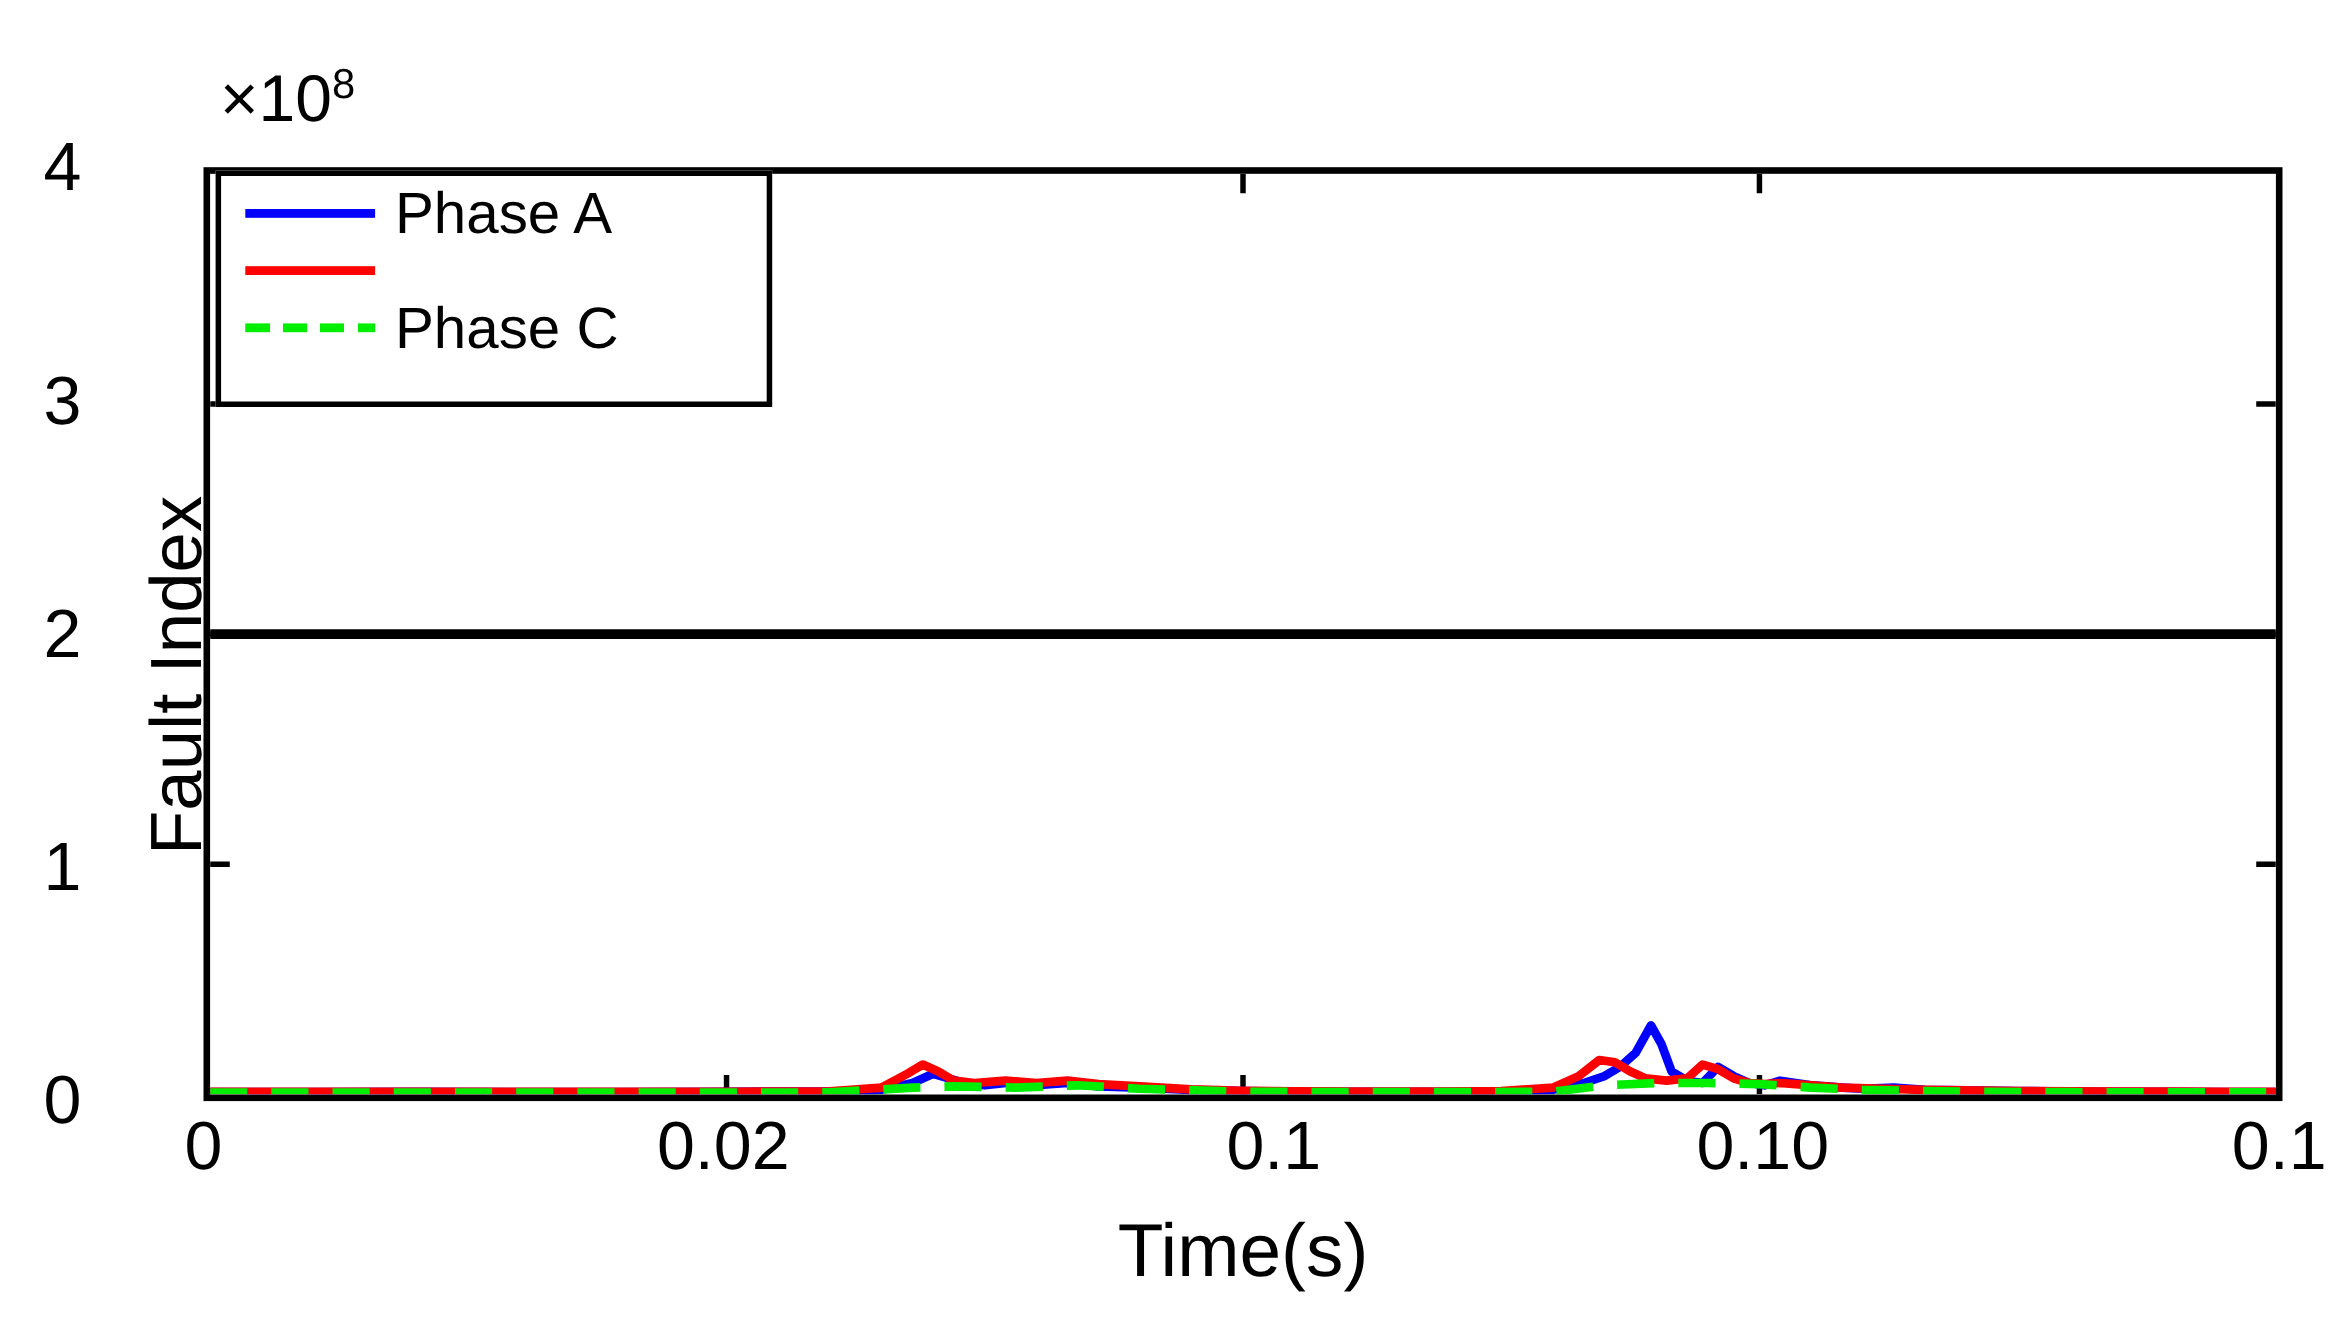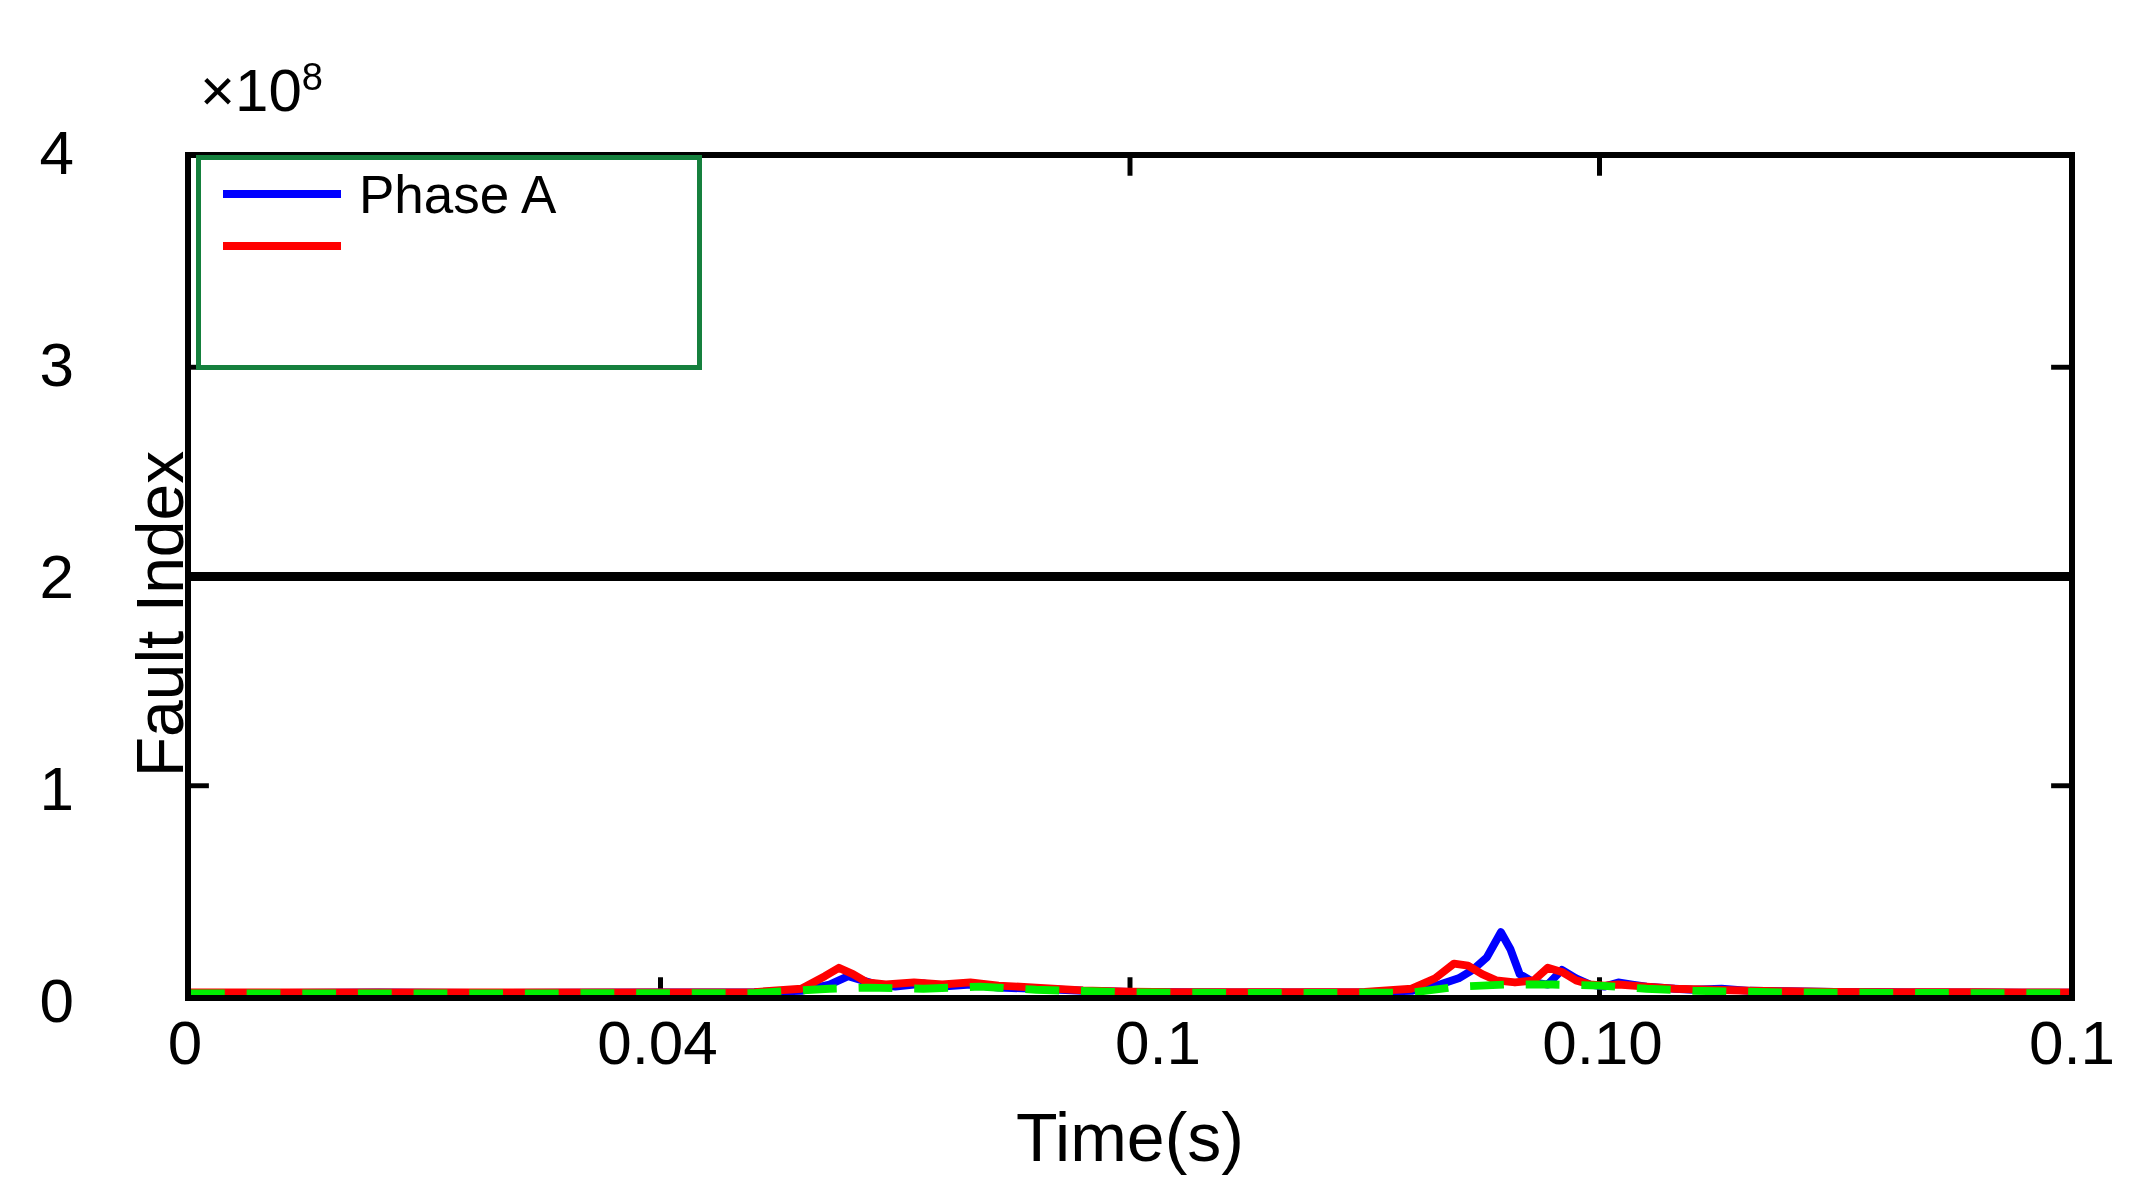--- a/index.html
+++ b/index.html
@@ -71,21 +71,21 @@
     font-size:68px;
     white-space:nowrap;
   }
 
   
   #legend{
     position:absolute;
     left:196px; top:155px;
     width:506px; height:215px;
     background:#fff;
-    border:5px solid #15803d;
+    border:5px solid #000000;
     box-sizing:border-box;
     padding:0;
   }
   .legend-row{
     position:absolute;
     left:0; right:0;
     height:52px;
     display:flex;
     align-items:center;
   }
@@ -153,30 +153,34 @@
       <g id="series-layer">
           <polyline points="0.00,846.88 94.50,846.88 189.00,846.45 283.50,846.88 378.00,846.67 472.50,846.45 567.00,846.24 614.25,844.75 642.60,838.39 661.50,829.90 675.67,834.14 689.85,838.39 708.75,840.51 737.10,837.33 756.00,840.51 784.35,838.39 812.70,841.57 850.50,842.63 897.75,844.75 945.00,845.82 992.25,846.24 1039.50,846.45 1086.75,846.45 1134.00,846.45 1181.25,846.24 1228.50,844.75 1256.85,838.39 1275.75,832.02 1289.92,823.53 1304.10,810.79 1318.28,785.33 1327.73,802.30 1337.17,827.77 1351.35,836.26 1365.52,838.39 1379.70,823.53 1393.87,832.02 1408.05,838.39 1422.22,840.51 1436.40,836.26 1450.57,838.39 1464.75,840.51 1478.92,841.57 1493.10,842.63 1512.00,843.69 1540.35,842.63 1568.70,844.75 1606.50,845.18 1653.75,845.82 1701.00,846.24 1748.25,846.45 1795.50,846.45 1842.75,846.67 1890.00,846.67" fill="none" stroke="#0000ff" stroke-width="8" stroke-linejoin="round" stroke-linecap="butt"></polyline>
           <polyline points="0.00,846.45 94.50,846.45 189.00,846.45 283.50,846.45 378.00,846.45 472.50,846.45 567.00,846.03 614.25,842.63 637.88,829.90 652.05,821.41 666.22,827.77 680.40,836.26 699.30,838.39 727.65,836.26 756.00,838.39 784.35,836.26 812.70,839.45 850.50,841.57 897.75,844.33 945.00,845.60 992.25,846.03 1039.50,846.24 1086.75,846.24 1134.00,846.24 1181.25,845.82 1228.50,842.63 1252.13,832.02 1271.02,817.16 1285.20,819.28 1299.38,827.77 1313.55,834.14 1332.45,836.26 1351.35,834.14 1365.52,821.41 1379.70,825.65 1393.87,834.14 1408.05,838.39 1422.22,839.45 1436.40,838.39 1450.57,839.45 1464.75,840.51 1493.10,842.63 1530.90,843.69 1568.70,844.75 1606.50,845.18 1653.75,845.82 1701.00,846.03 1748.25,846.24 1795.50,846.24 1842.75,846.45 1890.00,846.45" fill="none" stroke="#ff0000" stroke-width="8" stroke-linejoin="round" stroke-linecap="butt"></polyline>
           <polyline points="0.00,847.30 189.00,847.30 378.00,847.30 567.00,847.09 642.60,842.63 680.40,841.57 737.10,842.63 793.80,840.51 850.50,843.69 945.00,846.45 1039.50,846.88 1134.00,846.88 1228.50,846.45 1275.75,840.51 1323.00,838.39 1370.25,838.39 1417.50,839.45 1464.75,842.63 1512.00,844.75 1606.50,846.45 1701.00,846.88 1795.50,847.09 1890.00,847.09" fill="none" stroke="#00ee00" stroke-width="8" stroke-linejoin="round" stroke-linecap="butt" stroke-dasharray="34 22"></polyline>
           <polyline points="0.00,424.50 1890.00,424.50" fill="none" stroke="#000000" stroke-width="9" stroke-linejoin="round" stroke-linecap="butt"></polyline>
         </g>
     </svg>
   </div>
 
   <div class="xtick" style="left:185px;">0</div>
-  <div class="xtick" style="left:657.5px;">0.04</div>
+  <div class="xtick" style="left:657.5px;">0.02</div>
   <div class="xtick" style="left:1130px;margin-left:28px;">0.1</div>
   <div class="xtick" style="left:1602.5px;">0.10</div>
   <div class="xtick" style="left:2072px;">0.1</div>
 
   <div id="xlabel">Time(s)</div>
 
   <div id="legend">
     <div class="legend-row" style="top:8px;">
       <span class="legend-swatch" style="color: rgb(0, 0, 255); background: rgb(0, 0, 255);"></span>
       <span class="legend-label">Phase A</span>
     </div>
     <div class="legend-row" style="top:60px;">
       <span class="legend-swatch" style="color: rgb(255, 0, 0); background: rgb(255, 0, 0);"></span>
     </div>
+    <div class="legend-row" style="top:112px;">
+      <span class="legend-swatch dashed" style="color: rgb(0, 238, 0); background: transparent;"></span>
+      <span class="legend-label">Phase C</span>
+    </div>
   </div>
 
 </div>
 
 </body></html>

